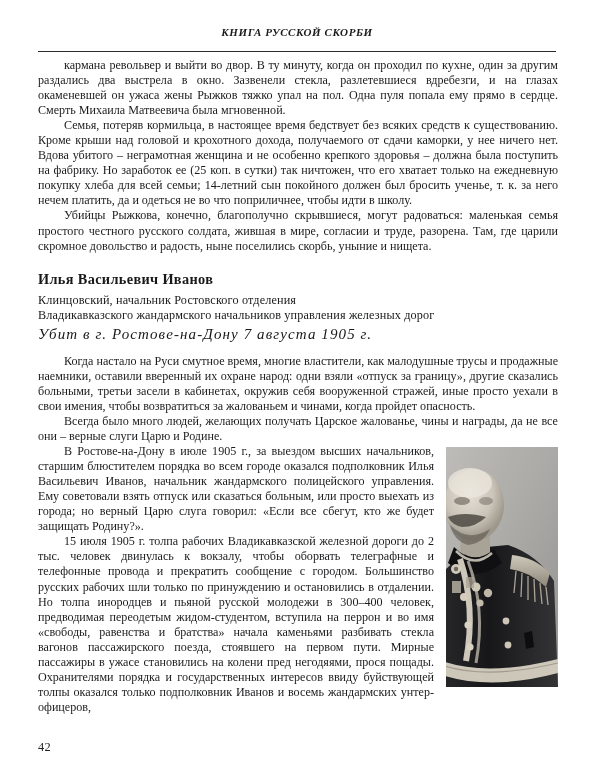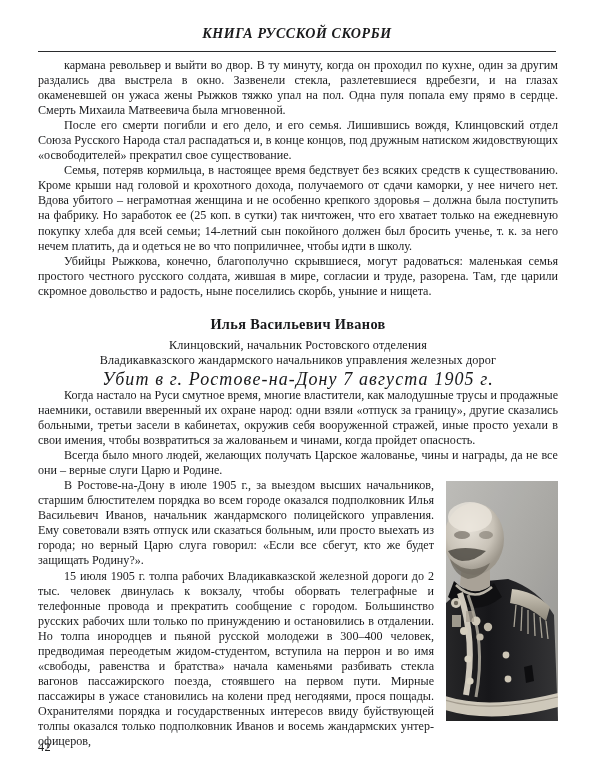--- a/index.html
+++ b/index.html
@@ -20,21 +20,21 @@
 
   
   .runhead {
     position: absolute;
     left: 38px;
     top: 26px;
     width: 518px;
     text-align: center;
     font-style: italic;
     font-weight: bold;
-    font-size: 14px;
+    font-size: 11px;
     letter-spacing: 0.6px;
     color: #1a1b1d;
   }
   .headrule {
     position: absolute;
     left: 38px;
     top: 51px;
     width: 518px;
     height: 0;
     border-top: 1.6px solid #2a2b2d;
@@ -53,36 +53,37 @@
     text-align: justify;
     font-size: 12.1px;
     line-height: 15.05px;
     color: #1b1c1e;
     -webkit-font-smoothing: antialiased;
   }
 
   
   .headblock {
     margin-top: 15px;
-    text-align: center;
+    margin-bottom: 11px;
+    text-align: left;
   }
   .person-name {
     font-size: 14.3px;
     font-weight: bold;
     letter-spacing: 0.35px;
     line-height: 20px;
     margin-bottom: 4px;
   }
   .person-rank {
     font-size: 12.2px;
     line-height: 15.6px;
     letter-spacing: 0.15px;
   }
   .person-killed {
-    font-size: 18px;
+    font-size: 15px;
     font-style: italic;
     line-height: 17px;
     letter-spacing: 1.1px;
     margin-top: 2px;
   }
 
   
   .portrait {
     float: right;
     width: 112px;
@@ -108,21 +109,20 @@
 <body>
 
 <div class="page">
 
   <div class="runhead">КНИГА РУССКОЙ СКОРБИ</div>
   <div class="headrule"></div>
 
   <div class="col">
 
     <p class="body">карманa револьвер и выйти во двор. В ту минуту, когда он проходил по кухне, один за другим раздались два выстрела в окно. Зазвенели стекла, разлетевшиеся вдребезги, и на глазах окаменевшей он ужаса жены Рыжков тяжко упал на пол. Одна пуля попала ему прямо в сердце. Смерть Михаила Матвеевича была мгновенной.</p>
-    <p class="body">После его смерти погибли и его дело, и его семья. Лишившись вождя, Клинцовский отдел Союза Русского Народа стал распадаться и, в конце концов, под дружным натиском жидовствующих «освободителей» прекратил свое существование.</p>
     <p class="body">Семья, потеряв кормильца, в настоящее время бедствует без всяких средств к существованию. Кроме крыши над головой и крохотного дохода, получаемого от сдачи каморки, у нее ничего нет. Вдова убитого – неграмотная женщина и не особенно крепкого здоровья – должна была поступить на фабрику. Но заработок ее (25 коп. в сутки) так ничтожен, что его хватает только на ежедневную покупку хлеба для всей семьи; 14-летний сын покойного должен был бросить ученье, т. к. за него нечем платить, да и одеться не во что поприличнее, чтобы идти в школу.</p>
     <p class="body">Убийцы Рыжкова, конечно, благополучно скрывшиеся, могут радоваться: маленькая семья простого честного русского солдата, жившая в мире, согласии и труде, разорена. Там, где царили скромное довольство и радость, ныне поселились скорбь, уныние и нищета.</p>
 
     <div class="headblock">
       <div class="person-name">Илья Васильевич Иванов</div>
       <div class="person-rank">Клинцовский, начальник Ростовского отделения</div>
       <div class="person-rank">Владикавказского жандармского начальников управления железных дорог</div>
       <div class="person-killed">Убит в г. Ростове-на-Дону 7 августа 1905 г.</div>
     </div>
 

